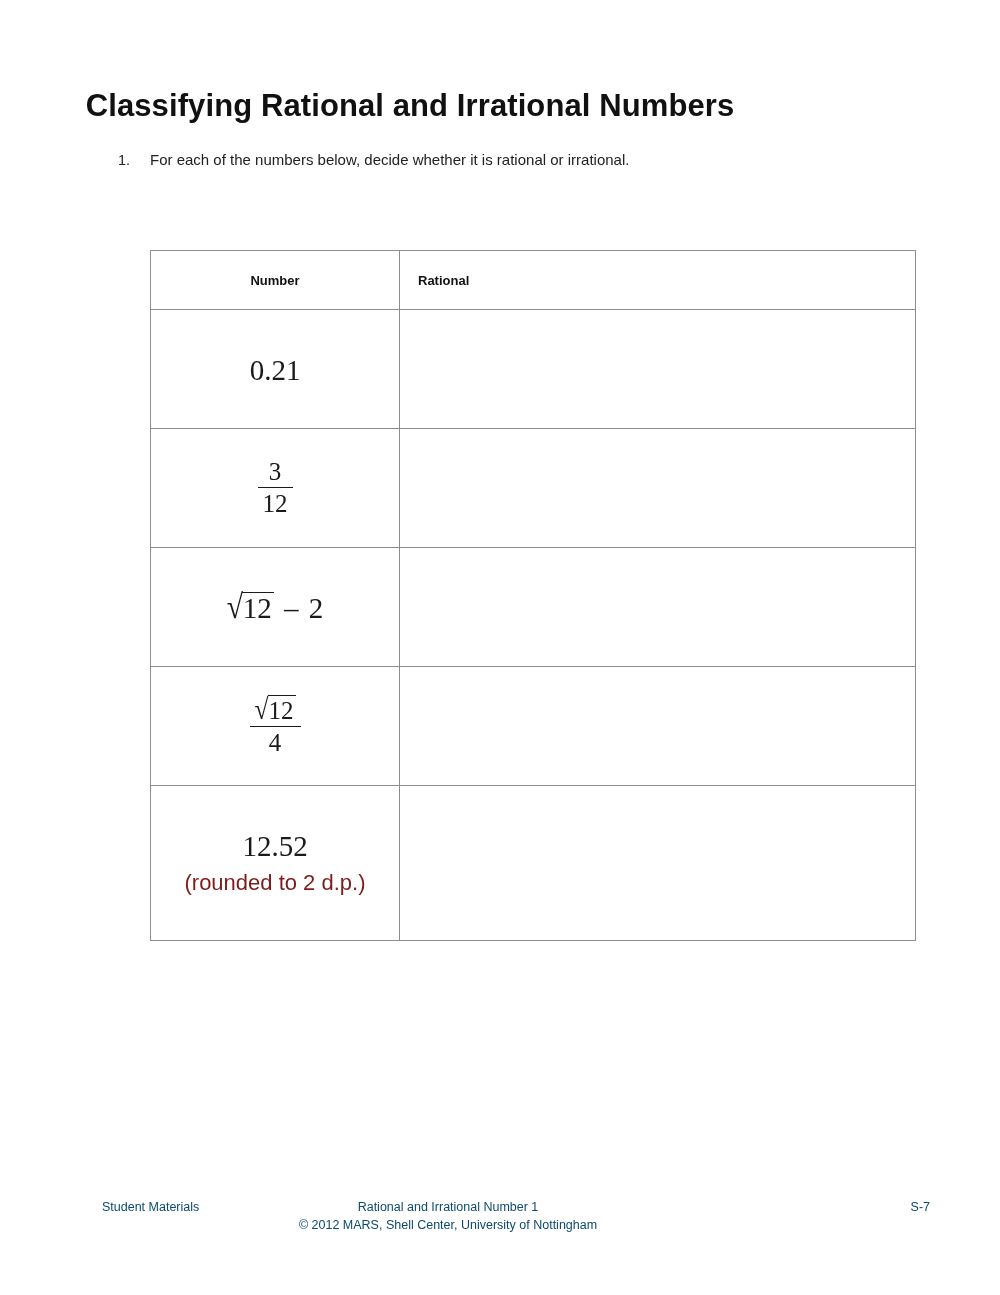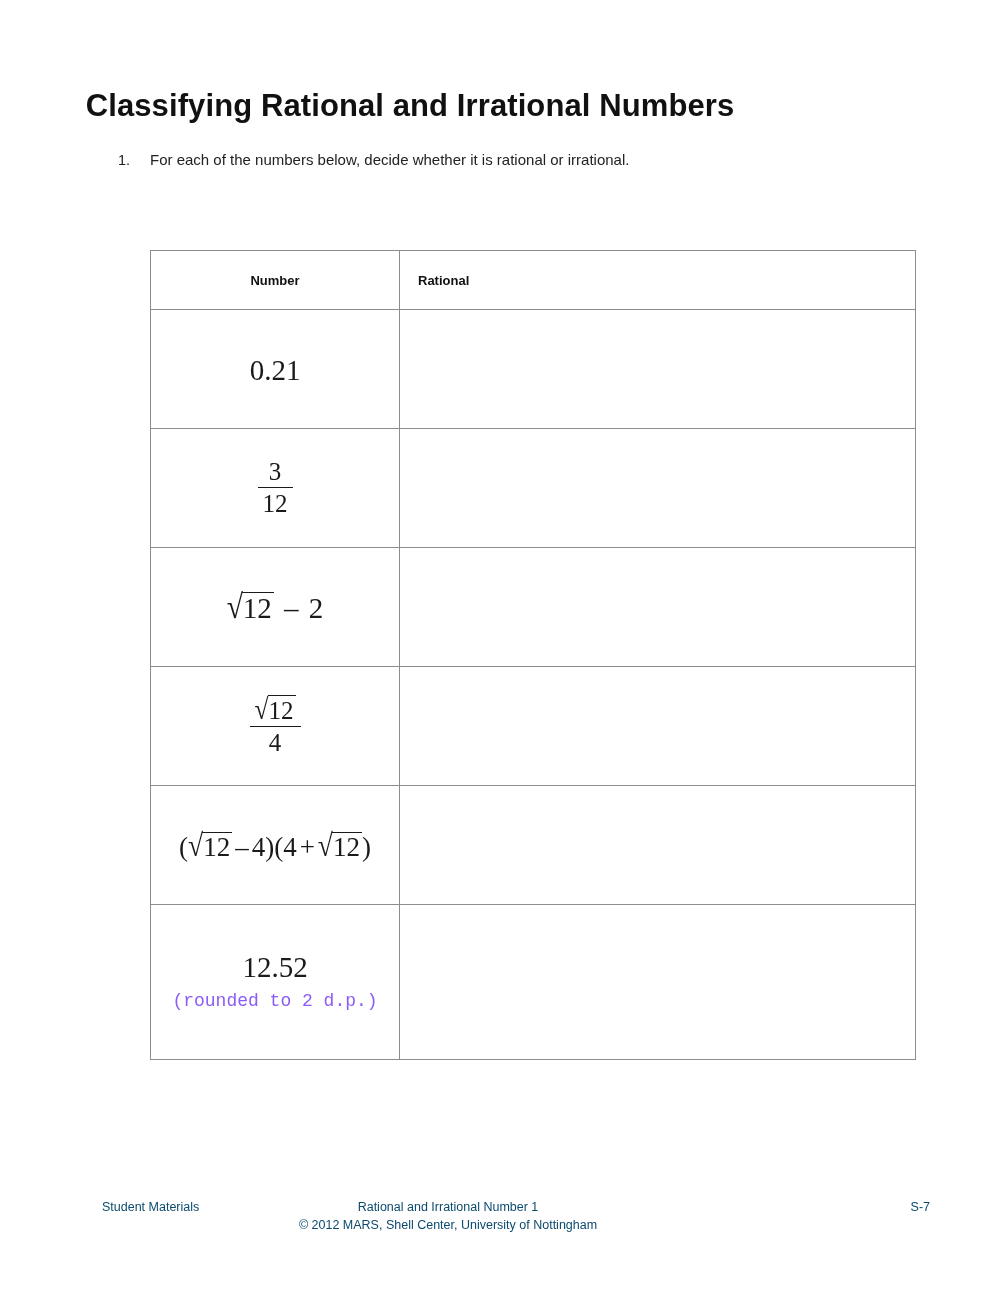--- a/index.html
+++ b/index.html
@@ -170,23 +170,23 @@
   }
 
   .two-line .line1 {
     display: block;
     font-family: "Liberation Serif", serif;
     font-size: 29px;
     margin-bottom: 8px;
   }
   .two-line .line2 {
     display: block;
-    font-family: Liberation Mono, monospace;
-    font-size: 18px;
-    color: #8b5cf6;
+    font-family: Liberation Sans, sans-serif;
+    font-size: 22px;
+    color: #7f1d1d;
   }
 
   
   .footer {
     position: absolute;
     left: 12px;
     top: 1198px;
     width: 1000px;
     height: 60px;
     font-size: 12.5px;
@@ -279,32 +279,20 @@
                 <span class="rad-sign">√</span><span class="rad-body">12</span>
               </span>
             </span>
             <span class="fr-den">4</span>
           </span>
         </td>
         <td class="cell-reason"></td>
       </tr>
 
 
-      <tr>
-        <td class="cell-number">
-          <span class="math paren-expr">
-            <span>(</span><span class="radical">
-              <span class="rad-sign">√</span><span class="rad-body">12</span>
-            </span><span class="op">–</span><span>4</span><span>)</span><span>(</span><span>4</span><span class="op">+</span><span class="radical">
-              <span class="rad-sign">√</span><span class="rad-body">12</span>
-            </span><span>)</span>
-          </span>
-        </td>
-        <td class="cell-reason"></td>
-      </tr>
 
       <tr class="tall">
         <td class="cell-number">
           <span class="two-line">
             <span class="line1">12.52</span>
             <span class="line2">(rounded to 2 d.p.)</span>
           </span>
         </td>
         <td class="cell-reason"></td>
       </tr>

